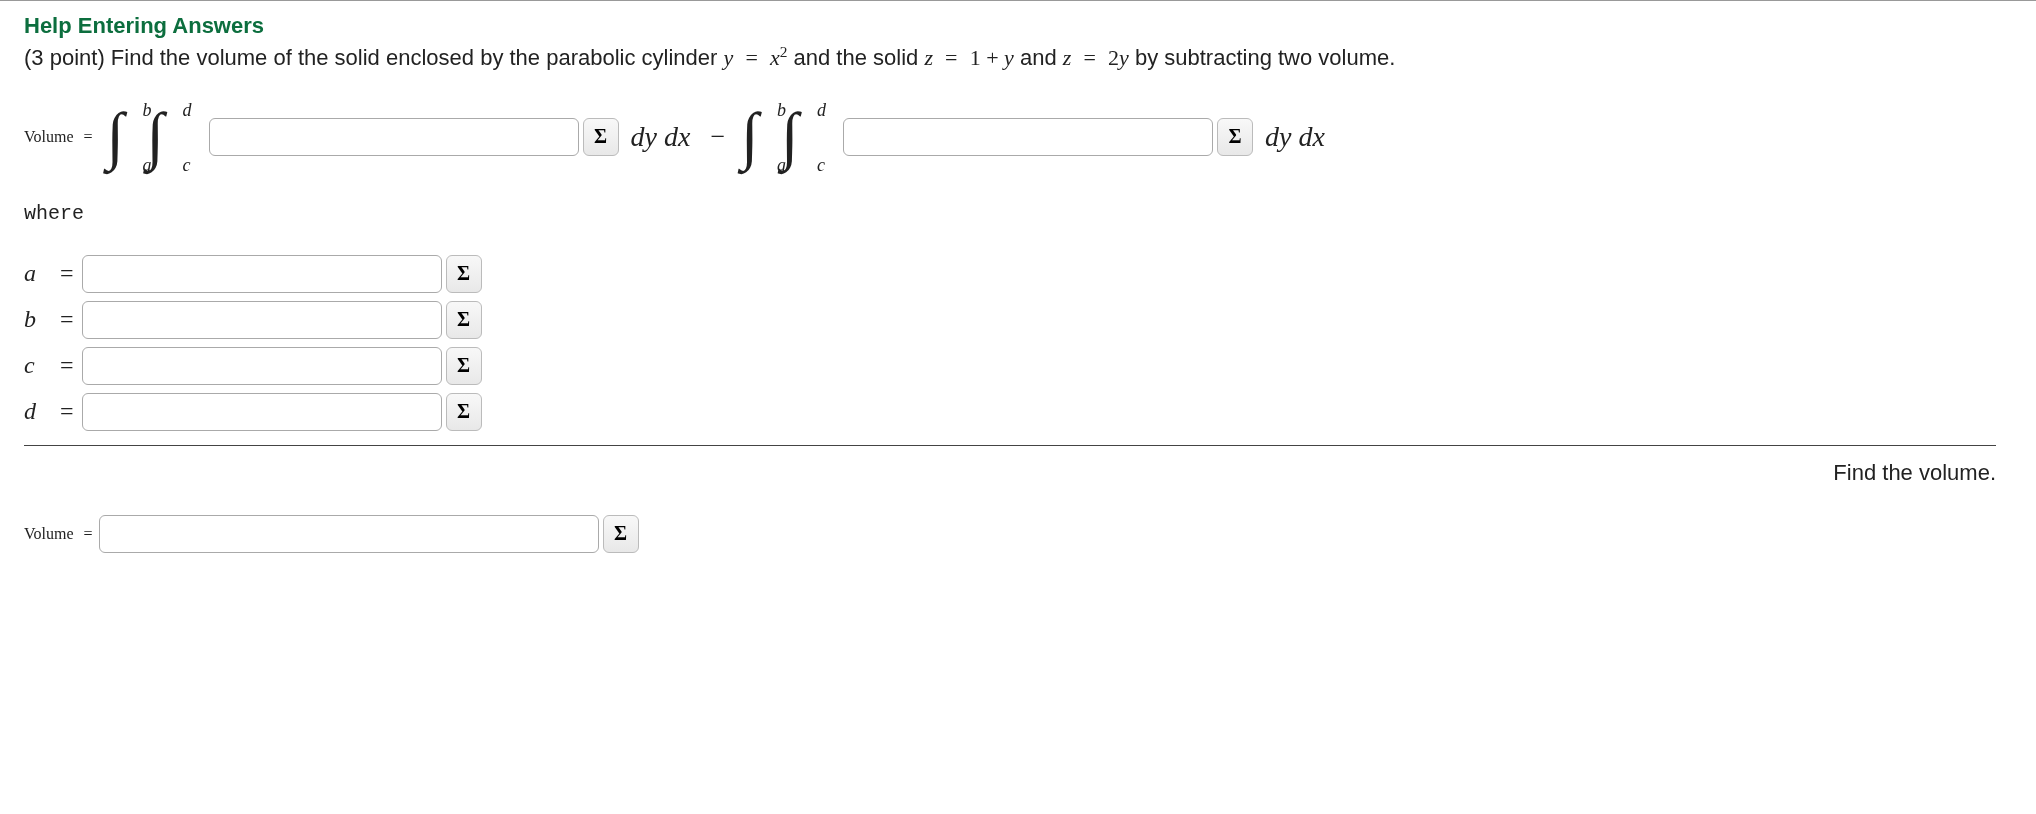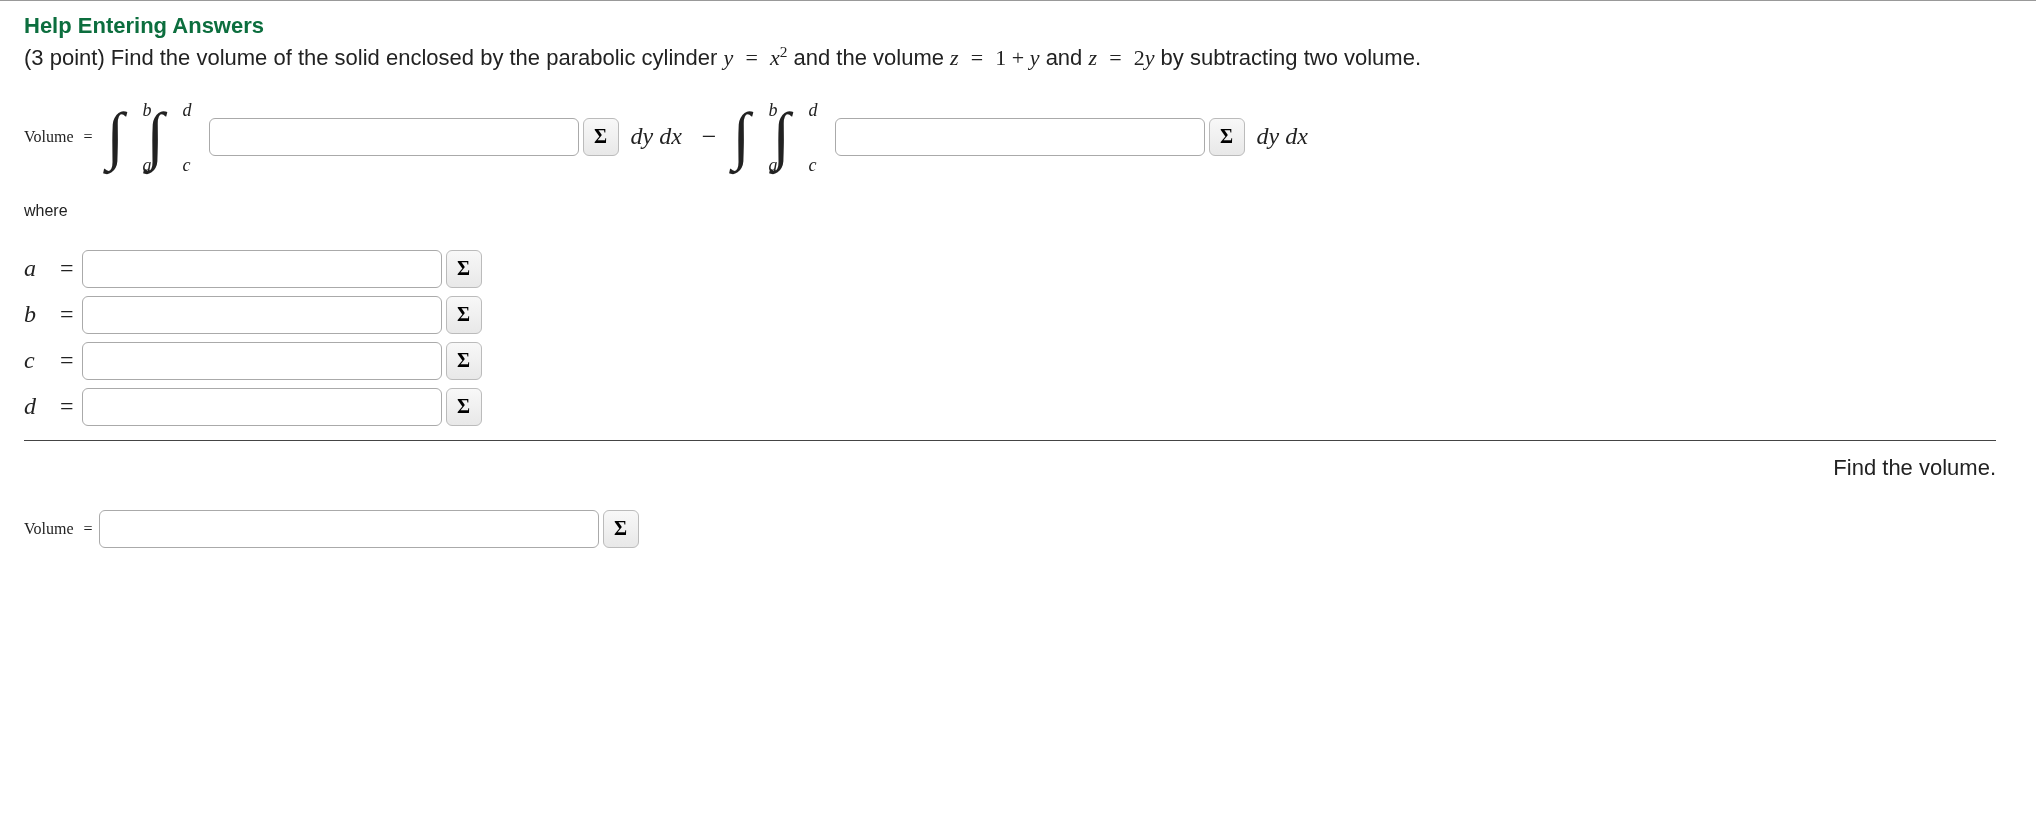--- a/index.html
+++ b/index.html
@@ -77,27 +77,28 @@
     font-family: "Times New Roman", serif;
     font-weight: bold;
     font-size: 20px;
     cursor: pointer;
     margin-left: 4px;
     display:flex; align-items:center; justify-content:center;
   }
   .dydx {
     font-family: "Times New Roman", serif;
     font-style: italic;
-    font-size: 24px;
+    font-size: 28px;
     padding: 0 12px;
     white-space: nowrap;
   }
   .where {
-    font-size: 16px;
+    font-size: 20px;
     margin: 20px 0 30px 0;
+    font-family: Liberation Mono, monospace;
   }
   .bounds-grid .row { margin-bottom: 8px; }
   .bound-label {
     font-family: "Times New Roman", serif;
     font-style: italic;
     font-size: 24px;
     width: 36px;
   }
   .bound-eq {
     font-family: "Times New Roman", serif;
@@ -117,21 +118,21 @@
 
 <div class="container">
 
   <div class="help-link">Help Entering Answers</div>
 
   <div class="problem-text">
     <span>(3 point) Find the volume of the solid enclosed by the parabolic cylinder </span>
     <span class="math-i">y</span>
     <span class="math-r eq-gap">=</span>
     <span class="math-i">x</span><span class="math-r sup">2</span>
-    <span> and the volume </span>
+    <span> and the solid </span>
     <span class="math-i">z</span>
     <span class="math-r eq-gap">=</span>
     <span class="math-r">1 + </span><span class="math-i">y</span>
     <span> and </span>
     <span class="math-i">z</span>
     <span class="math-r eq-gap">=</span>
     <span class="math-r">2</span><span class="math-i">y</span>
     <span> by subtracting two volume.</span>
   </div>
 

